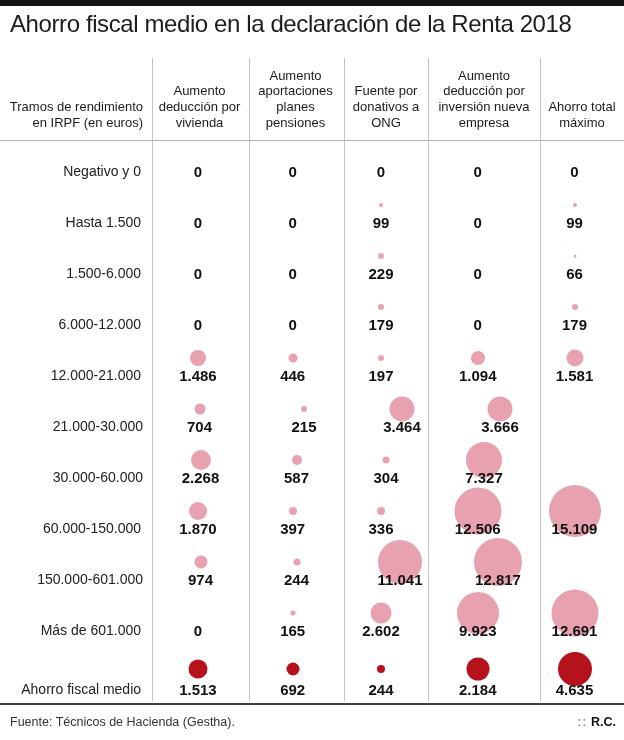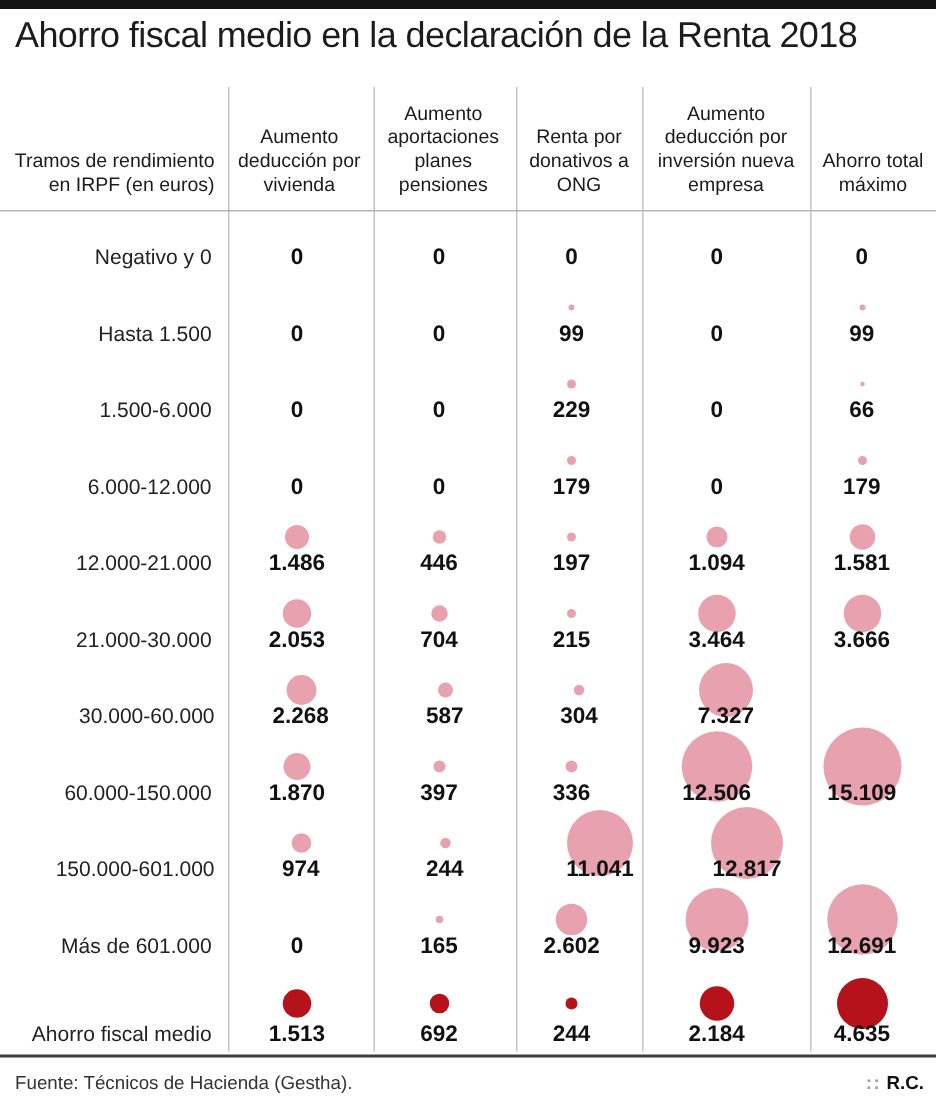--- a/index.html
+++ b/index.html
@@ -48,21 +48,21 @@
         <div class="vdiv" style="left: 249px;"></div>
         <div class="vdiv" style="left: 344px;"></div>
         <div class="vdiv" style="left: 428px;"></div>
         <div class="vdiv" style="left: 540px;"></div>
       </div>
     <div id="header-row">
       <div class="hcell rowhdr" style="width:152px">Tramos de rendimiento en IRPF (en euros)</div>
 
     <div class="hcell datahdr" style="width: 95px;">Aumento deducción por vivienda</div>
         <div class="hcell datahdr" style="width: 97px;">Aumento aportaciones planes pensiones</div>
-        <div class="hcell datahdr" style="width: 84px;">Renta por donativos a ONG</div>
+        <div class="hcell datahdr" style="width: 84px;">Fuente por donativos a ONG</div>
         <div class="hcell datahdr" style="width: 112px;">Aumento deducción por inversión nueva empresa</div>
         <div class="hcell datahdr" style="width: 84px;">Ahorro total máximo</div>
       </div>
     <div id="header-underline"></div>
     <div id="body">
 
     <div class="row">
           <div class="cell" style="width: 152px;">
             <div class="rowlabel">Negativo y 0</div>
           </div>
@@ -170,29 +170,25 @@
           </div>
           <div class="cell" style="width: 84px;">
             <div class="bubble" style="width: 17px; height: 17px; background: rgb(232, 162, 175);"></div>
             <div class="num">1.581</div>
           </div>
         </div>
         <div class="row">
           <div class="cell" style="width: 152px;">
             <div class="rowlabel">21.000-30.000</div>
           </div>
-          <div class="cell" style="width: 97px;">
-            <div class="bubble" style="width: 19px; height: 19px; background: rgb(232, 162, 175);"></div>
-            <div class="num">2.053</div>
-          </div>
           <div class="cell" style="width: 95px;">
             <div class="bubble" style="width: 11px; height: 11px; background: rgb(232, 162, 175);"></div>
             <div class="num">704</div>
           </div>
-          <div class="cell" style="width: 84px;">
+          <div class="cell" style="width: 84px; margin-left: 15px;">
             <div class="bubble" style="width: 6px; height: 6px; background: rgb(232, 162, 175);"></div>
             <div class="num">215</div>
           </div>
           <div class="cell" style="width: 112px;">
             <div class="bubble" style="width: 25px; height: 25px; background: rgb(232, 162, 175);"></div>
             <div class="num">3.464</div>
           </div>
           <div class="cell" style="width: 84px;">
             <div class="bubble" style="width: 25px; height: 25px; background: rgb(232, 162, 175);"></div>
             <div class="num">3.666</div>

